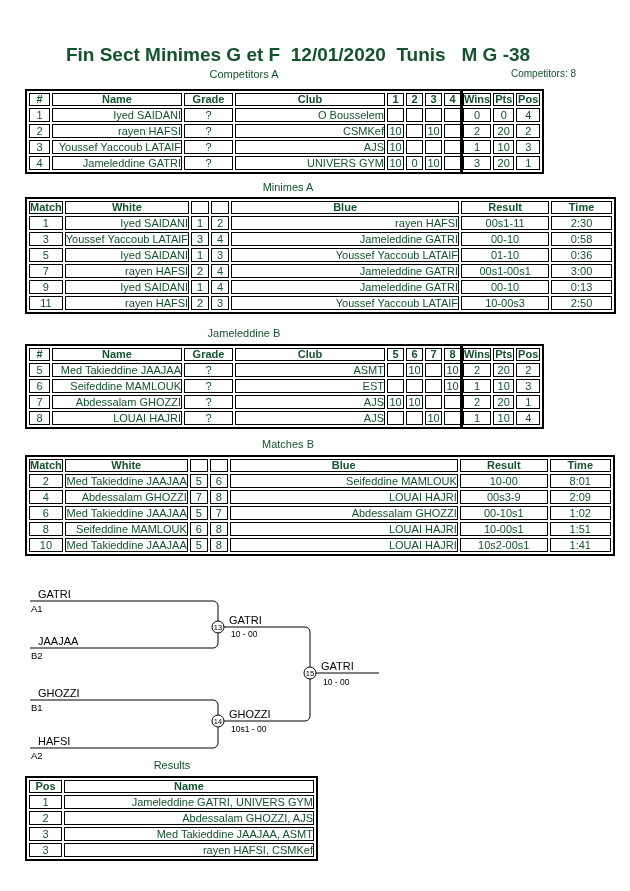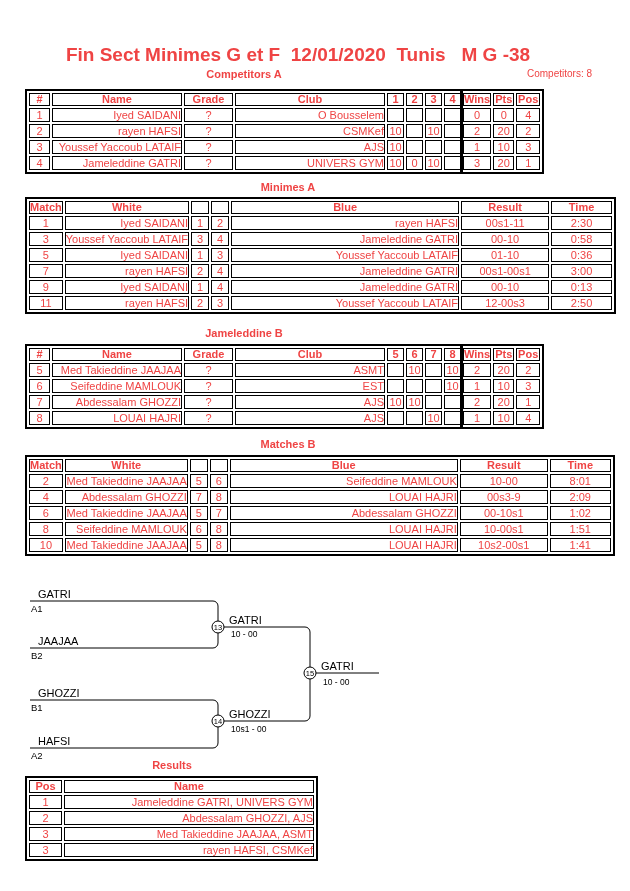--- a/index.html
+++ b/index.html
@@ -1,25 +1,25 @@
 <!DOCTYPE html>
 <html><head>
 <meta charset="utf-8">
 <style>
   html,body { margin:0; padding:0; background:#fff; }
   .sheet {
     position:relative; width:630px; height:891px; background:#fff;
-    font-family:"Liberation Sans", sans-serif; color:#ef4444; overflow:hidden;
+    font-family:"Liberation Sans", sans-serif; color:#14532d; overflow:hidden;
   }
   .abs { position:absolute; }
   .page-title {
     left:0; top:44px; width:596px; text-align:center;
     font-size:19px; font-weight:bold; white-space:pre;
   }
-  .sec-heading { font-size:11px; font-weight:bold; text-align:center; width:300px; white-space:pre; }
+  .sec-heading { font-size:11px; font-weight:normal; text-align:center; width:300px; white-space:pre; }
   .comp-count { font-size:10px; text-align:right; width:150px; }
 
   .tblwrap { position:absolute; }
   table.grid {
     border-collapse:separate; border-spacing:2px; border:2px solid #000;
     table-layout:fixed; background:#fff;
   }
   table.grid th, table.grid td {
     border:1px solid #000; box-sizing:border-box; overflow:hidden;
     white-space:nowrap; font-size:11px; padding:0;
@@ -39,21 +39,21 @@
   .bscore { font-size:8.5px; }
   .bnum  { font-size:7.5px; text-anchor:middle; }
 </style>
 </head>
 <body>
 
 <div class="sheet">
 
   <div class="abs page-title">Fin Sect Minimes G et F  12/01/2020  Tunis   M G -38</div>
   <div class="abs sec-heading" style="left:94px; top:68px;">Competitors A</div>
-  <div class="abs comp-count" style="left:442px; top:68px;">Competitors: 8</div>
+  <div class="abs comp-count" style="left:426px; top:68px;">Competitors: 8</div>
 
   <div class="tblwrap" style="left:25px; top:89px;">
     <table class="grid">
       <colgroup>
         <col style="width:21px">
           <col style="width:130px">
           <col style="width:49px">
           <col style="width:150px">
         <col style="width:17px">
           <col style="width:17px">
@@ -207,21 +207,21 @@
             <td class="l">Jameleddine GATRI</td>
             <td class="c">00-10</td>
             <td class="c">0:13</td>
           </tr>
           <tr>
             <td class="c">11</td>
             <td class="l">rayen HAFSI</td>
             <td class="c">2</td>
             <td class="c">3</td>
             <td class="l">Youssef Yaccoub LATAIF</td>
-            <td class="c">12-00s3</td>
+            <td class="c">10-00s3</td>
             <td class="c">2:50</td>
           </tr>
         </tbody>
     </table>
   </div>
 
   <div class="abs sec-heading" style="left:94px; top:327px;">Jameleddine B</div>
 
   <div class="tblwrap" style="left:25px; top:344px;">
     <table class="grid">

